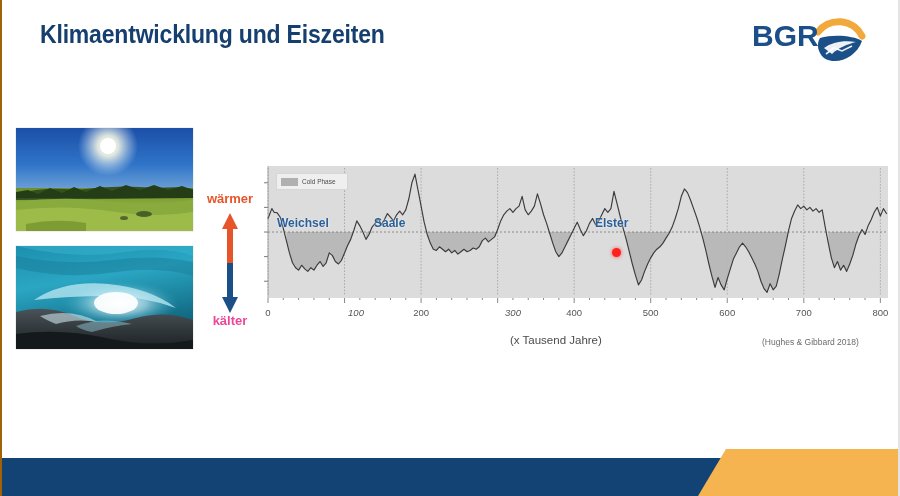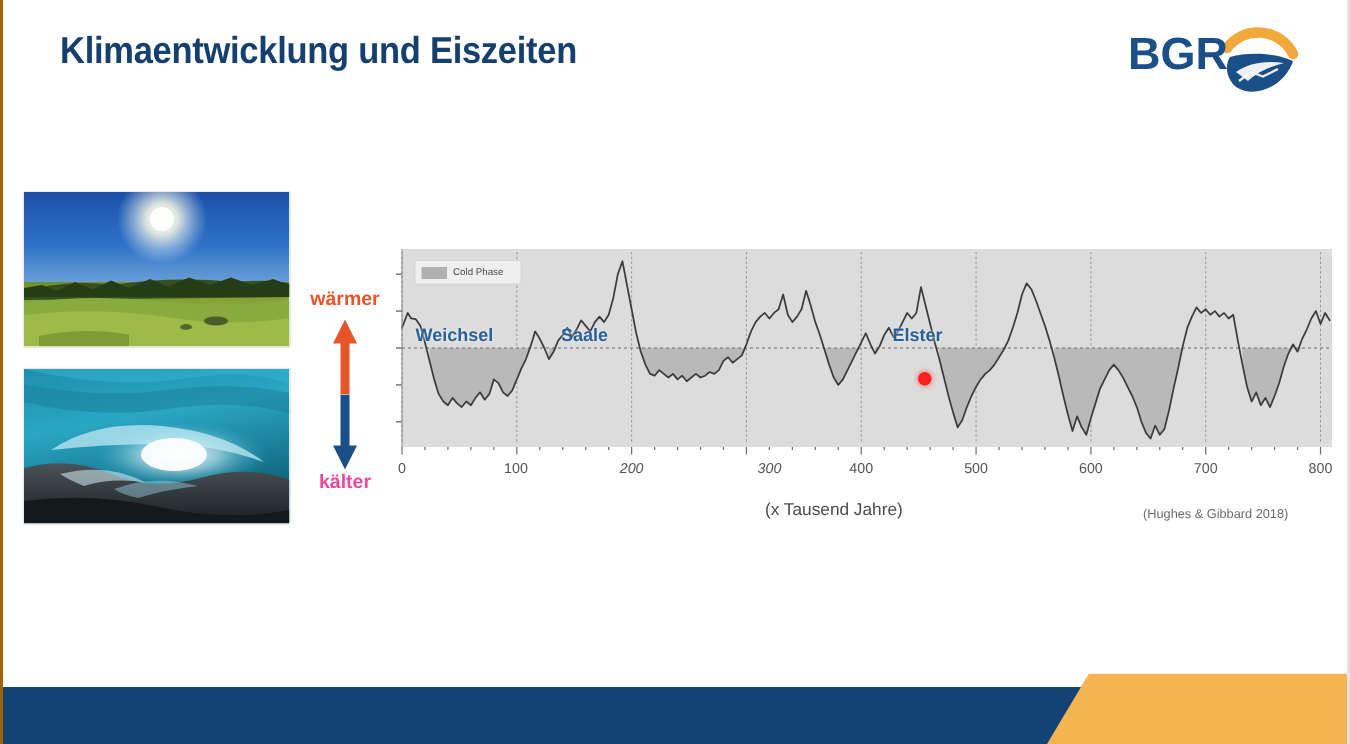--- a/index.html
+++ b/index.html
@@ -382,22 +382,22 @@
   </div>
 
   <div class="era-label" id="era-weichsel">Weichsel</div>
   <div class="era-label" id="era-saale">Saale</div>
   <div class="era-label" id="era-elster">Elster</div>
 
   <div id="red-marker" style="left: 609.772px; top: 248.423px; background: rgb(255, 32, 32);"></div>
 
   <div id="xaxis-ticklabels">
       <div class="tick-label" style="left: 8px;">0</div>
-      <div class="tick-label" style="left: 84px;">100</div>
-      <div class="tick-label" style="left: 161.086px; font-style: italic;">200</div>
+      <div class="tick-label" style="left: 96px; font-style: italic;">100</div>
+      <div class="tick-label" style="left: 161.086px;">200</div>
       <div class="tick-label" style="left: 253px; font-style: italic;">300</div>
       <div class="tick-label" style="left: 314.173px;">400</div>
       <div class="tick-label" style="left: 390.716px;">500</div>
       <div class="tick-label" style="left: 467.259px;">600</div>
       <div class="tick-label" style="left: 543.802px;">700</div>
       <div class="tick-label" style="left: 620.346px;">800</div>
     </div>
 
   <div id="xaxis-title">(x Tausend Jahre)</div>
 

